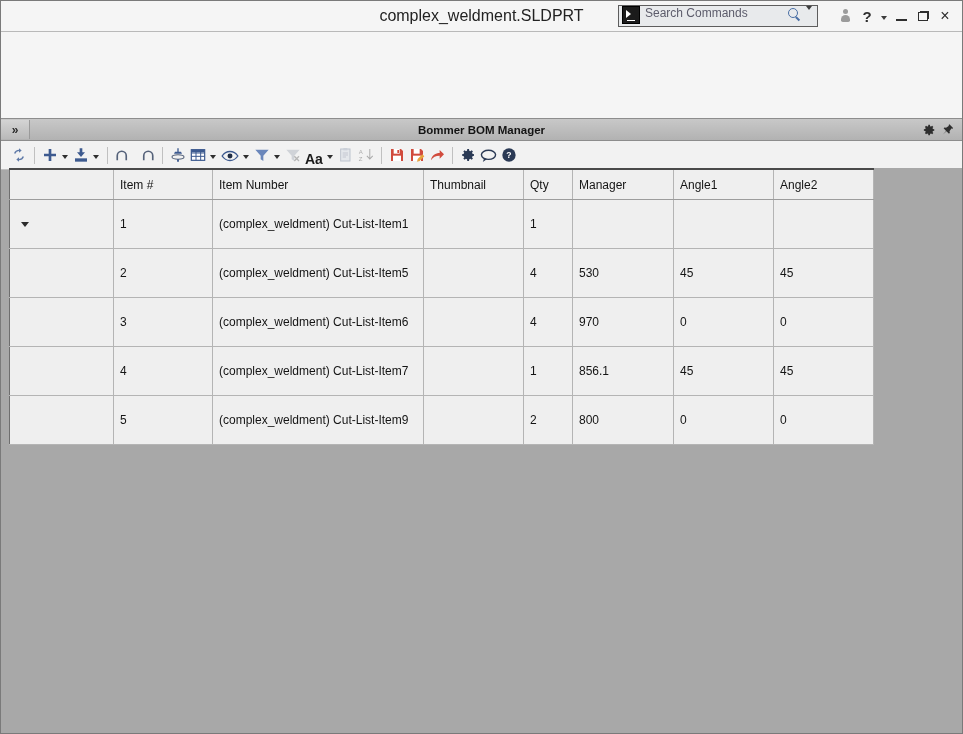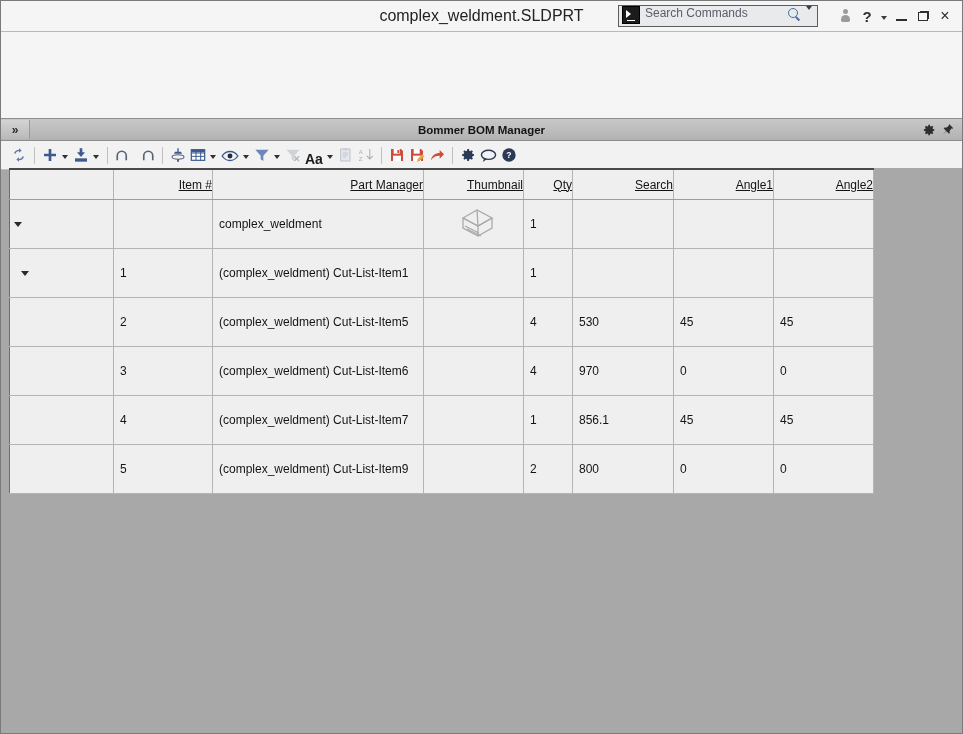--- a/index.html
+++ b/index.html
@@ -98,22 +98,22 @@
     border-top:4px solid #2f2f2f;margin:4px 3px 0 2px;}
   .tsep{width:1px;height:17px;background:#c0c0c0;margin:0 5px;}
   .disabled{opacity:.38;}
 
   
   .grid-wrap{position:absolute;left:8px;right:0;top:50px;bottom:0;background:#a8a8a8;overflow:hidden;}
   table.bom{border-collapse:collapse;table-layout:fixed;background:#efefef;
     border-top:2px solid #4a4a4a;border-left:1px solid #6e6e6e;}
   table.bom th{
     background:#efefef;border-right:1px solid #b4b4b4;border-bottom:1px solid #9c9c9c;
-    font-weight:normal;font-size:12px;color:#141414;text-align:right;
-    padding:0 0 0 6px;height:29px;vertical-align:middle;text-decoration:underline;
+    font-weight:normal;font-size:12px;color:#141414;text-align:left;
+    padding:0 0 0 6px;height:29px;vertical-align:middle;
   }
   table.bom td{
     background:#efefef;border-right:1px solid #b4b4b4;border-bottom:1px solid #b4b4b4;
     font-size:12px;color:#141414;padding:0 0 0 6px;height:48px;vertical-align:middle;
     overflow:hidden;white-space:nowrap;
   }
   td.tree-cell{background:#ffffff;border-right:1px solid #b4b4b4;padding:0;position:relative;}
   td.thumb-cell{background:#ffffff;text-align:center;padding:0;}
   td.dim{color:#8b8b8b;background:#dcdcdc;}
   .tri{width:0;height:0;border-left:4.5px solid transparent;border-right:4.5px solid transparent;
@@ -372,49 +372,29 @@
           <col style="width:100px">
             <col style="width:49px">
             <col style="width:101px">
           <col style="width:100px">
             <col style="width:100px">
         </colgroup>
         <thead>
           <tr>
             <th></th>
             <th>Item #</th>
-            <th>Part Manager</th>
+            <th>Item Number</th>
             <th>Thumbnail</th>
             <th>Qty</th>
-            <th>Search</th>
+            <th>Manager</th>
             <th>Angle1</th>
             <th>Angle2</th>
           </tr>
         </thead>
         <tbody id="bom-body">
-            <tr>
-              <td class="tree-cell">
-                <span class="tri" style="left: 4px;"></span>
-              </td>
-              <td></td>
-              <td>complex_weldment</td>
-              <td class="thumb-cell"><svg class="thumb-svg" width="44" height="36" viewBox="0 0 44 36">
-                  <g fill="none" stroke="#a9a9a9" stroke-width="1.3">
-                    <path d="M8 12 L22 4 L37 12 L23 20 Z"></path>
-                    <path d="M8 12 L8 22 L23 30 L23 20"></path>
-                    <path d="M37 12 L37 22 L23 30"></path>
-                    <path d="M8 12 L23 20 M22 4 L23 20 M37 12 L23 20"></path>
-                    <path d="M10 20 L24 27 M12 23 L26 30"></path>
-                  </g>
-                </svg></td>
-              <td>1</td>
-              <td></td>
-              <td></td>
-              <td></td>
-            </tr>
             <tr>
               <td class="tree-cell">
                 <span class="tri" style="left: 11px;"></span>
               </td>
               <td>1</td>
               <td>(complex_weldment) Cut-List-Item1</td>
               <td class="thumb-cell"></td>
               <td>1</td>
               <td></td>
               <td></td>

